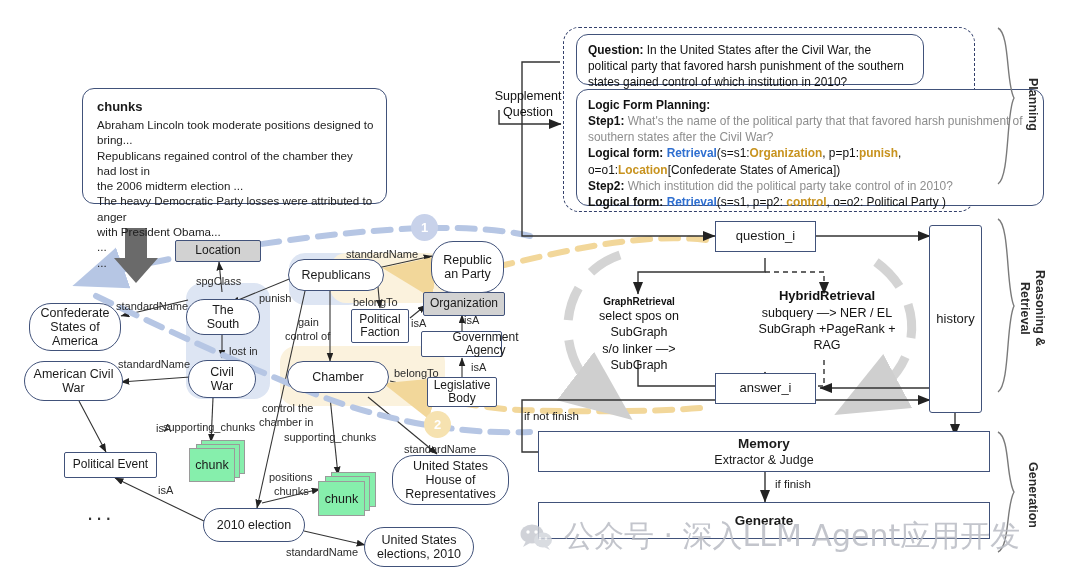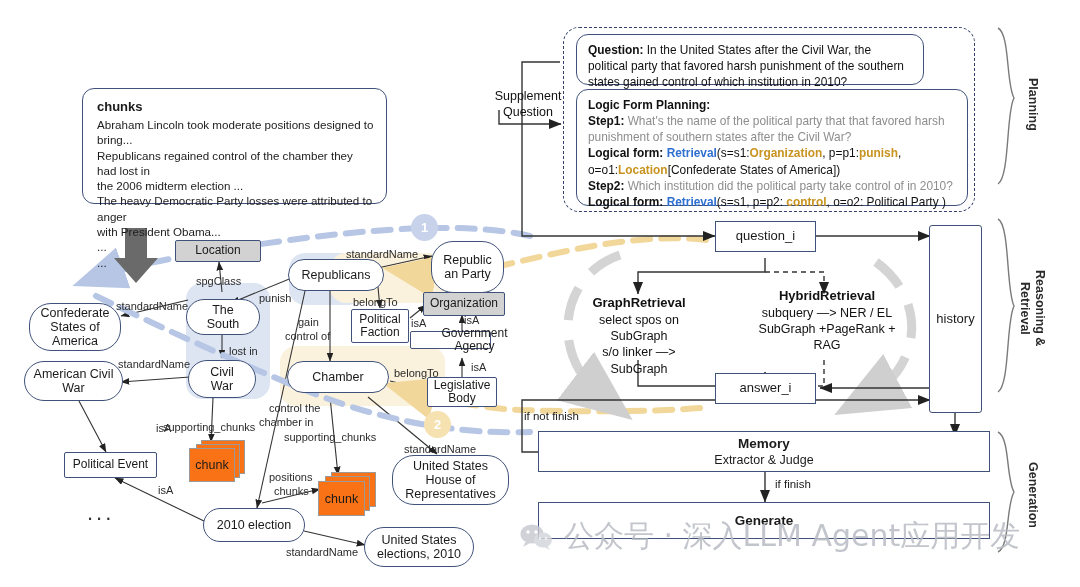--- a/index.html
+++ b/index.html
@@ -18,21 +18,21 @@
   .typ{border:1.6px solid #41527a;border-radius:2px;background:#ffffff;font-size:12px;}
   .typ.shaded{background:#d2d2d2;}
   .elabel{position:absolute;z-index:3;font-size:11px;color:#2b2b2b;
           line-height:1.15;text-align:center;white-space:nowrap;background:transparent;}
   .hl{position:absolute;z-index:0;border-radius:16px;}
   .hl-blue{background:#dde5f3;}
   .hl-cream{background:#fbf2dd;}
 
   
   .chunkstack{position:absolute;z-index:3;}
-  .chunkstack .sheet{position:absolute;border:1.4px solid #9a9a9a;background:#f97316;}
+  .chunkstack .sheet{position:absolute;border:1.4px solid #9a9a9a;background:#86efac;}
   .chunkstack .front{display:flex;align-items:center;justify-content:center;
                      font-size:12.5px;color:#1a1a1a;}
 
   
   #chunks-card{position:absolute;z-index:3;border:1.5px solid #41527a;border-radius:12px;
                background:#fff;box-sizing:border-box;padding:10px 12px 8px 14px;}
   #chunks-card .t{font-size:13px;font-weight:bold;margin-bottom:3px;}
   #chunks-card .l{font-size:11.6px;line-height:1.32;color:#1c1c1c;}
 
   
@@ -235,21 +235,21 @@
   </div>
 
   <div class="node ent" style="left:431px;top:241px;width:73px;height:52px;">
     <span>Republic<br>an Party</span>
   </div>
 
   <div class="node typ" style="left:351px;top:309px;width:58px;height:34px;">
     <span>Political<br>Faction</span>
   </div>
 
-  <div class="node typ" style="left:410px;top:331px;width:81px;height:18px;padding-left:48px;">
+  <div class="node typ" style="left:421px;top:331px;width:81px;height:26px;padding-left:48px;">
     <span>Government<br>Agency</span>
   </div>
 
   <div class="node typ" style="left:427px;top:377px;width:70px;height:30px;">
     <span>Legislative<br>Body</span>
   </div>
 
   <div class="node ent" style="left:287px;top:361px;width:102px;height:32px;">
     <span>Chamber</span>
   </div>
@@ -294,63 +294,63 @@
   <div class="elabel" style="left:229px;top:345px;">lost in</div>
   <div class="elabel" style="left:156px;top:422px;">isA</div>
   <div class="elabel" style="left:158px;top:484px;">isA</div>
   <div class="elabel" style="left:411px;top:317px;">isA</div>
   <div class="elabel" style="left:464px;top:314px;">isA</div>
   <div class="elabel" style="left:471px;top:361px;">isA</div>
   <div class="elabel" style="left:353px;top:296px;">belongTo</div>
   <div class="elabel" style="left:394px;top:367px;">belongTo</div>
   <div class="elabel" style="left:298px;top:316px;">gain</div>
   <div class="elabel" style="left:285px;top:330px;">control of</div>
-  <div class="elabel" style="left:262px;top:402px;margin-left:7px;">control the</div>
+  <div class="elabel" style="left:262px;top:402px;">control the</div>
   <div class="elabel" style="left:259px;top:416px;">chamber in</div>
   <div class="elabel" style="left:163px;top:421px;">supporting_chunks</div>
   <div class="elabel" style="left:284px;top:431px;">supporting_chunks</div>
   <div class="elabel" style="left:269px;top:471px;">positions</div>
   <div class="elabel" style="left:274px;top:485px;">chunks</div>
 
   <div class="badge b1" style="left:411px;top:214px;">1</div>
   <div class="badge b2" style="left:424px;top:411px;">2</div>
 
   <div class="rtext" style="left:487px;top:88px;width:82px;">
     <div>Supplement</div>
     <div>Question</div>
   </div>
 
   <div id="plan-dash" style="left:563px;top:27px;width:412px;height:185px;"></div>
 
   <div class="pcard" style="left:576px;top:34px;width:348px;height:51px;">
     <div class="line"><span class="b">Question:</span><span> In the United States after the Civil War, the political party that favored harsh punishment of the southern states gained control of which institution in 2010?</span></div>
   </div>
 
-  <div class="pcard" style="left:576px;top:89px;width:392px;height:117px;">
+  <div class="pcard" style="left:576px;top:89px;width:468px;height:117px;">
     <div class="line b">Logic Form Planning:</div>
     <div class="line"><span class="b">Step1:</span><span class="grey"> What's the name of the political party that that favored harsh punishment of southern states after the Civil War?</span></div>
     <div class="line"><span class="b">Logical form:</span> <span class="blue">Retrieval</span><span>(s=s1:</span><span class="gold">Organization</span><span>, p=p1:</span><span class="gold">punish</span><span>, o=o1:</span><span class="gold">Location</span><span>[Confederate States of America])</span></div>
     <div class="line"><span class="b">Step2:</span><span class="grey"> Which institution did the political party take control of in 2010?</span></div>
     <div class="line"><span class="b">Logical form:</span> <span class="blue">Retrieval</span><span>(s=s1, p=p2: </span><span class="gold">control</span><span>, o=o2: Political Party )</span></div>
   </div>
 
   <div class="rbox" style="left:715px;top:221px;width:101px;height:31px;">
     <span>question_i</span>
   </div>
 
   <div class="rbox" style="left:715px;top:373px;width:101px;height:31px;">
     <span>answer_i</span>
   </div>
 
   <div class="rbox sq" style="left:929px;top:225px;width:53px;height:188px;">
     <span>history</span>
   </div>
 
   <div class="rtext" style="left:574px;top:295px;width:130px;">
-    <div style="font-weight:bold;font-size:13px;">GraphRetrieval</div>
+    <div style="font-weight:bold;font-size:10px;">GraphRetrieval</div>
     <div>select spos on SubGraph</div>
     <div>s/o linker —&gt; SubGraph</div>
   </div>
 
   <div class="rtext" style="left:758px;top:288px;width:138px;">
     <div style="font-weight:bold;font-size:13px;">HybridRetrieval</div>
     <div>subquery —&gt; NER / EL</div>
     <div>SubGraph +PageRank +</div>
     <div>RAG</div>
   </div>

